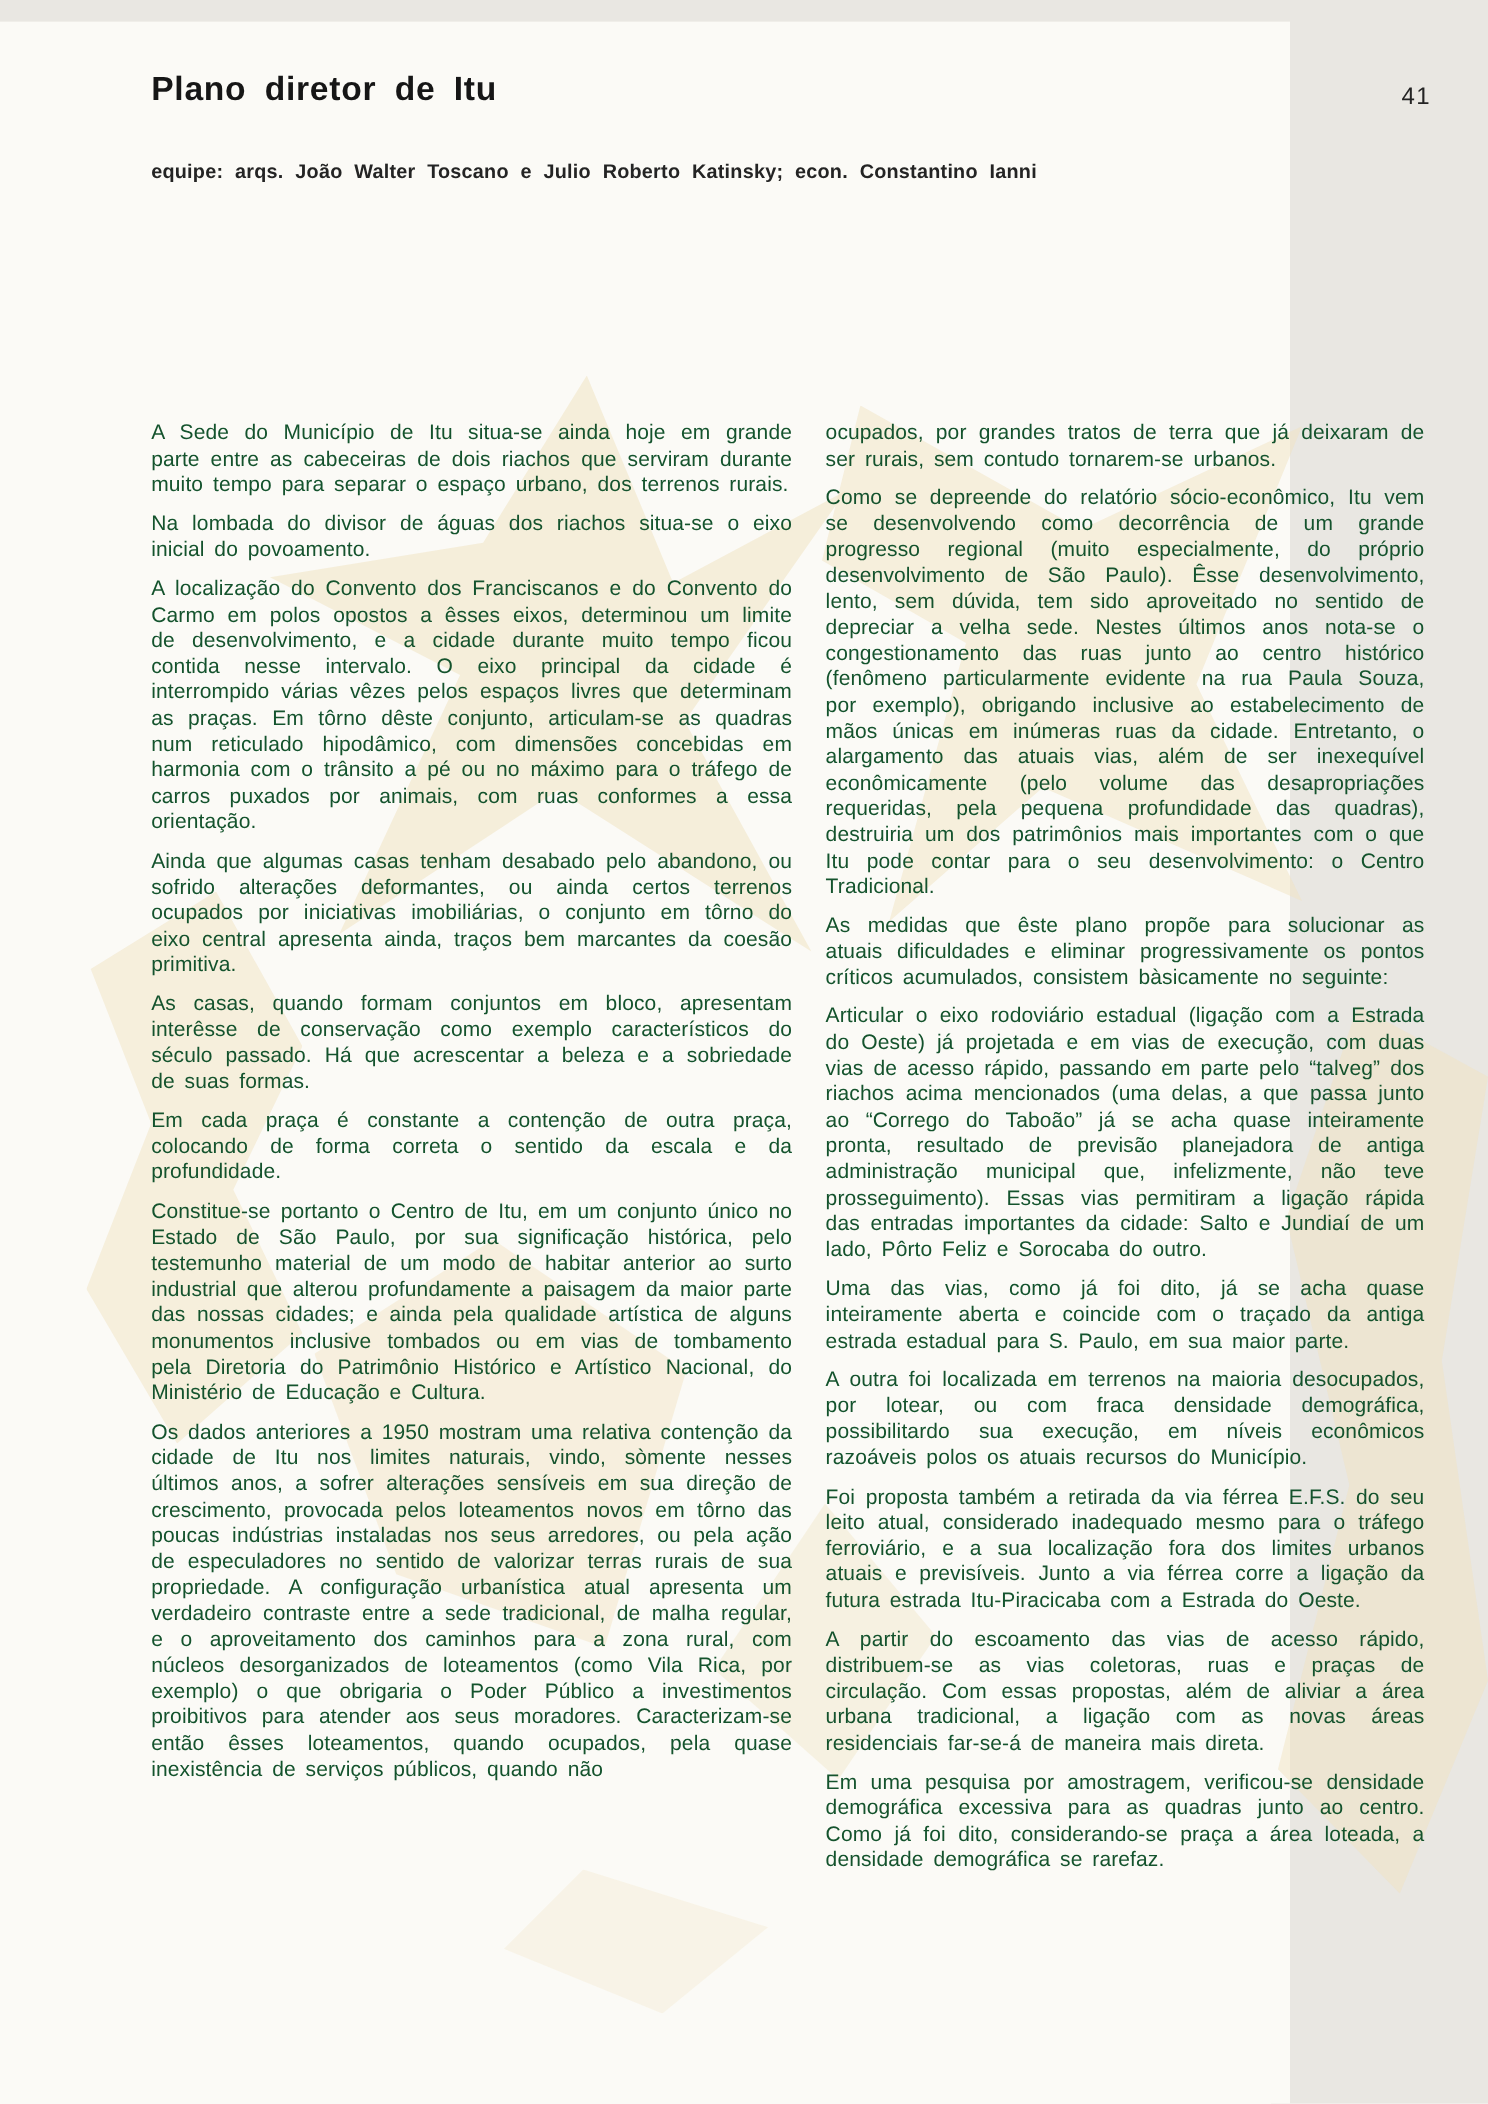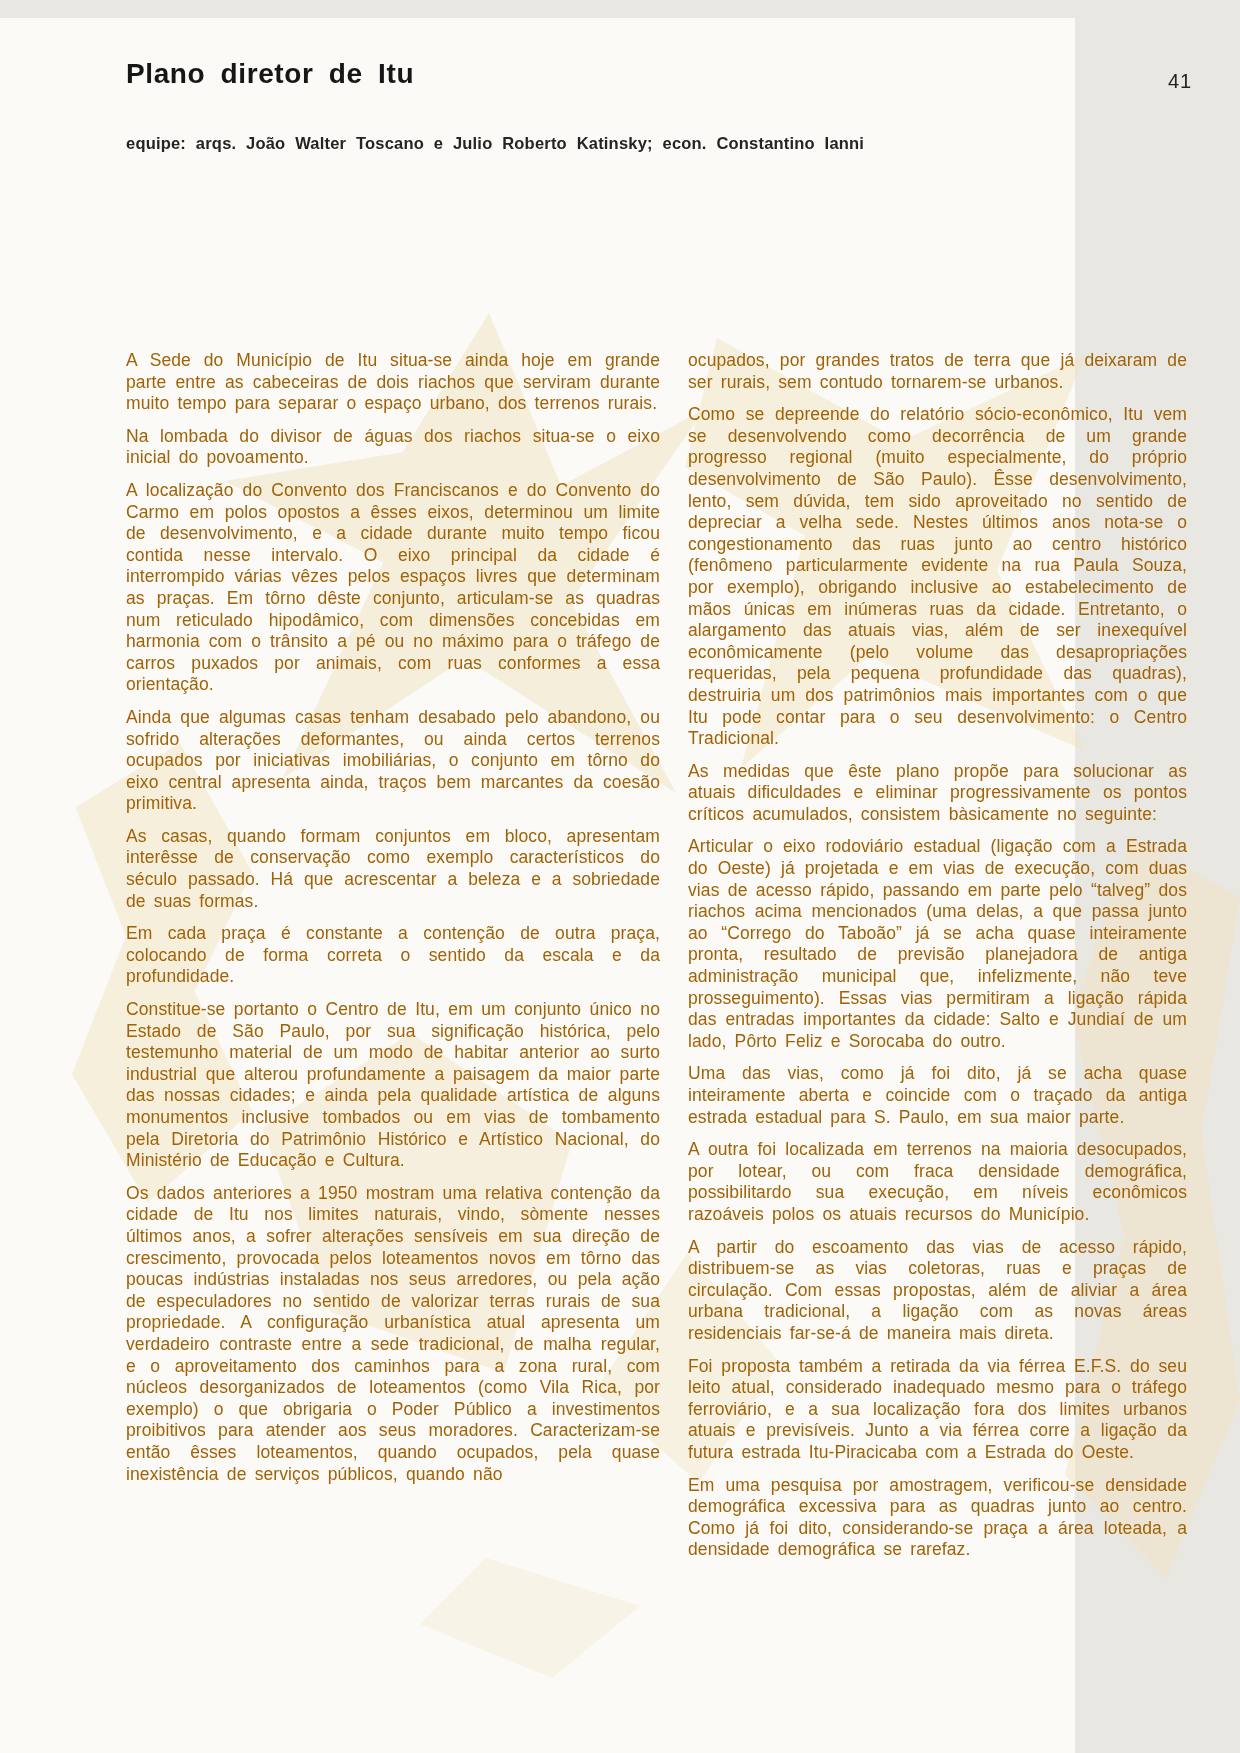--- a/index.html
+++ b/index.html
@@ -40,21 +40,21 @@
     position:absolute;left:1168px;top:52px;
     font-size:20px;color:#242424;letter-spacing:1px;text-align:center;
   }
   .credit{
     position:absolute;left:126px;top:116px;
     font-size:16.5px;font-weight:700;color:#242424;
     word-spacing:5px;letter-spacing:.2px;
   }
   .col{
     position:absolute;top:332px;
-    color:#a16207;
+    color:#14532d;
   }
   .col-left{left:126px;width:534px;}
   .col-right{left:688px;width:499px;}
   .para{
     margin:0 0 11px 0;
     font-size:17.5px;line-height:21.6px;
     text-align:justify;
     word-spacing:3.2px;letter-spacing:.1px;
   }
   .para:last-child{margin-bottom:0;}
@@ -85,17 +85,17 @@
       <p class="para">Constitue-se portanto o Centro de Itu, em um conjunto único no Estado de São Paulo, por sua significação histórica, pelo testemunho material de um modo de habitar anterior ao surto industrial que alterou profundamente a paisagem da maior parte das nossas cidades; e ainda pela qualidade artística de alguns monumentos inclusive tombados ou em vias de tombamento pela Diretoria do Patrimônio Histórico e Artístico Nacional, do Ministério de Educação e Cultura.</p>
       <p class="para">Os dados anteriores a 1950 mostram uma relativa contenção da cidade de Itu nos limites naturais, vindo, sòmente nesses últimos anos, a sofrer alterações sensíveis em sua direção de crescimento, provocada pelos loteamentos novos em tôrno das poucas indústrias instaladas nos seus arredores, ou pela ação de especuladores no sentido de valorizar terras rurais de sua propriedade.  A configuração urbanística atual apresenta um verdadeiro contraste entre a sede tradicional, de malha regular, e o aproveitamento dos caminhos para a zona rural, com núcleos desorganizados de loteamentos (como Vila Rica, por exemplo) o que obrigaria o Poder Público a investimentos proibitivos para atender aos seus moradores.  Caracterizam-se então êsses loteamentos, quando ocupados, pela quase inexistência de serviços públicos, quando não</p>
     </div>
   <div class="col col-right">
       <p class="para">ocupados, por grandes tratos de terra que já deixaram de ser rurais, sem contudo tornarem-se urbanos.</p>
       <p class="para">Como se depreende do relatório sócio-econômico, Itu vem se desenvolvendo como decorrência de um grande progresso regional (muito especialmente, do próprio desenvolvimento de São Paulo).  Êsse desenvolvimento, lento, sem dúvida, tem sido aproveitado no sentido de depreciar a velha sede.  Nestes últimos anos nota-se o congestionamento das ruas junto ao centro histórico (fenômeno particularmente evidente na rua Paula Souza, por exemplo), obrigando inclusive ao estabelecimento de mãos únicas em inúmeras ruas da cidade.  Entretanto, o alargamento das atuais vias, além de ser inexequível econômicamente (pelo volume das desapropriações requeridas, pela pequena profundidade das quadras), destruiria um dos patrimônios mais importantes com o que Itu pode contar para o seu desenvolvimento: o Centro Tradicional.</p>
       <p class="para">As medidas que êste plano propõe para solucionar as atuais dificuldades e eliminar progressivamente os pontos críticos acumulados, consistem bàsicamente no seguinte:</p>
       <p class="para">Articular o eixo rodoviário estadual (ligação com a Estrada do Oeste) já projetada e em vias de execução, com duas vias de acesso rápido, passando em parte pelo “talveg” dos riachos acima mencionados (uma delas, a que passa junto ao “Corrego do Taboão” já se acha quase inteiramente pronta, resultado de previsão planejadora de antiga administração municipal que, infelizmente, não teve prosseguimento).  Essas vias permitiram a ligação rápida das entradas importantes da cidade: Salto e Jundiaí de um lado, Pôrto Feliz e Sorocaba do outro.</p>
       <p class="para">Uma das vias, como já foi dito, já se acha quase inteiramente aberta e coincide com o traçado da antiga estrada estadual para S. Paulo, em sua maior parte.</p>
       <p class="para">A outra foi localizada em terrenos na maioria desocupados, por lotear, ou com fraca densidade demográfica, possibilitardo sua execução, em níveis econômicos razoáveis polos os atuais recursos do Município.</p>
+      <p class="para">Foi proposta também a retirada da via férrea E.F.S. do seu leito atual, considerado inadequado mesmo para o tráfego ferroviário, e a sua localização fora dos limites urbanos atuais e previsíveis.  Junto a via férrea corre a ligação da futura estrada Itu-Piracicaba com a Estrada do Oeste.</p>
       <p class="para">A partir do escoamento das vias de acesso rápido, distribuem-se as vias coletoras, ruas e praças de circulação.  Com essas propostas, além de aliviar a área urbana tradicional, a ligação com as novas áreas residenciais far-se-á de maneira mais direta.</p>
-      <p class="para">Foi proposta também a retirada da via férrea E.F.S. do seu leito atual, considerado inadequado mesmo para o tráfego ferroviário, e a sua localização fora dos limites urbanos atuais e previsíveis.  Junto a via férrea corre a ligação da futura estrada Itu-Piracicaba com a Estrada do Oeste.</p>
       <p class="para">Em uma pesquisa por amostragem, verificou-se densidade demográfica excessiva para as quadras junto ao centro.  Como já foi dito, considerando-se praça a área loteada, a densidade demográfica se rarefaz.</p>
     </div>
 </div>
 
 </body></html>

